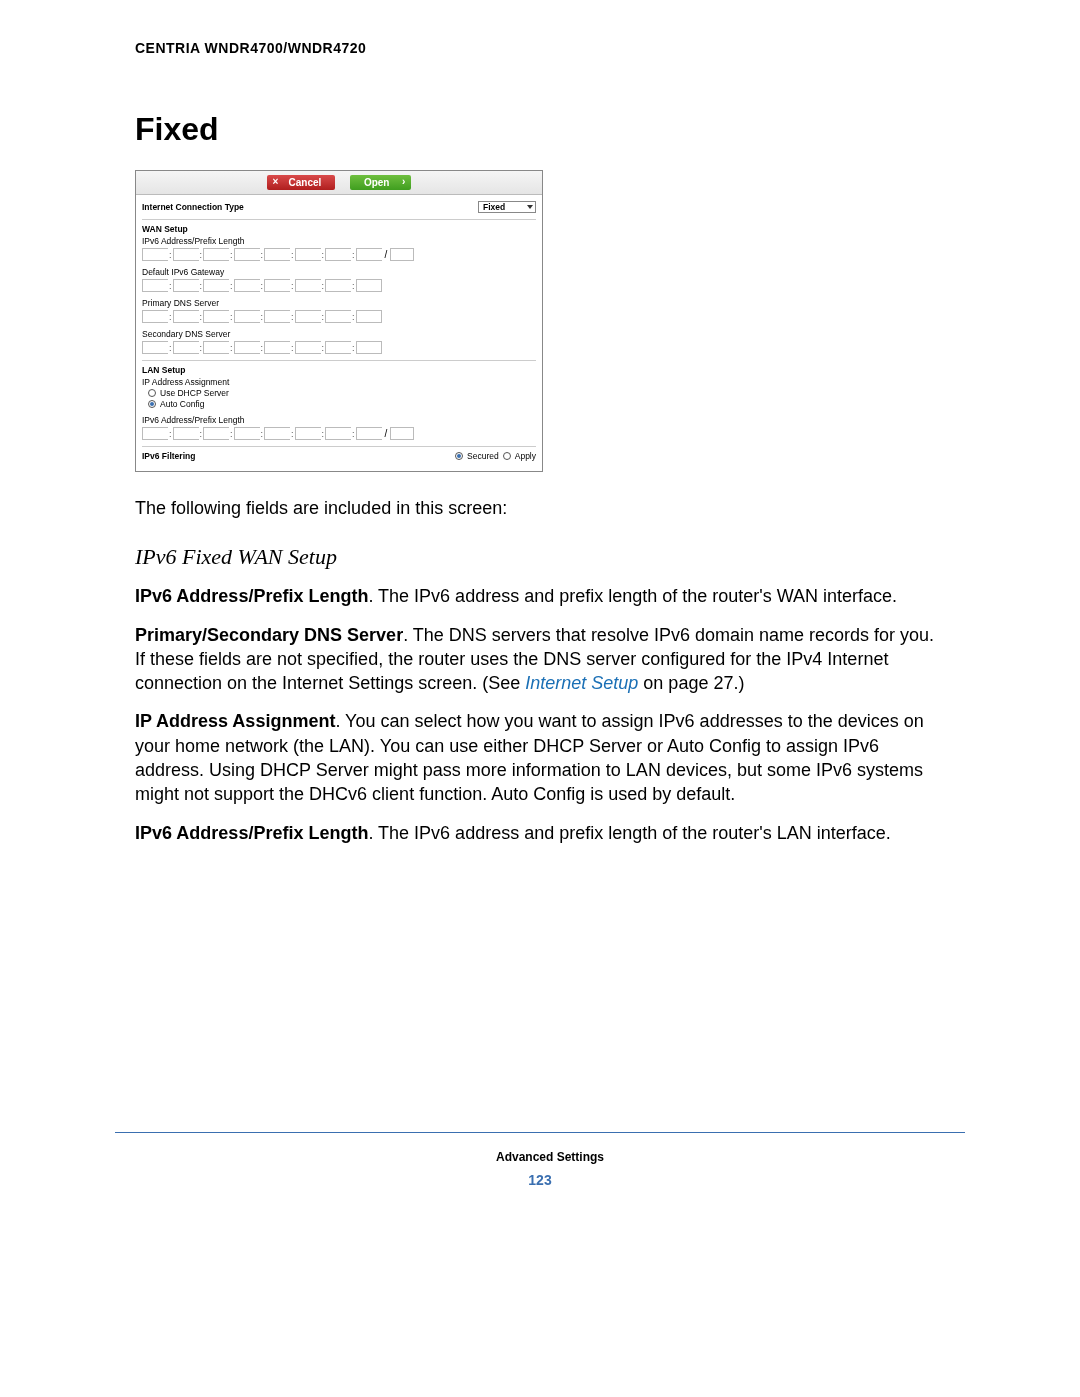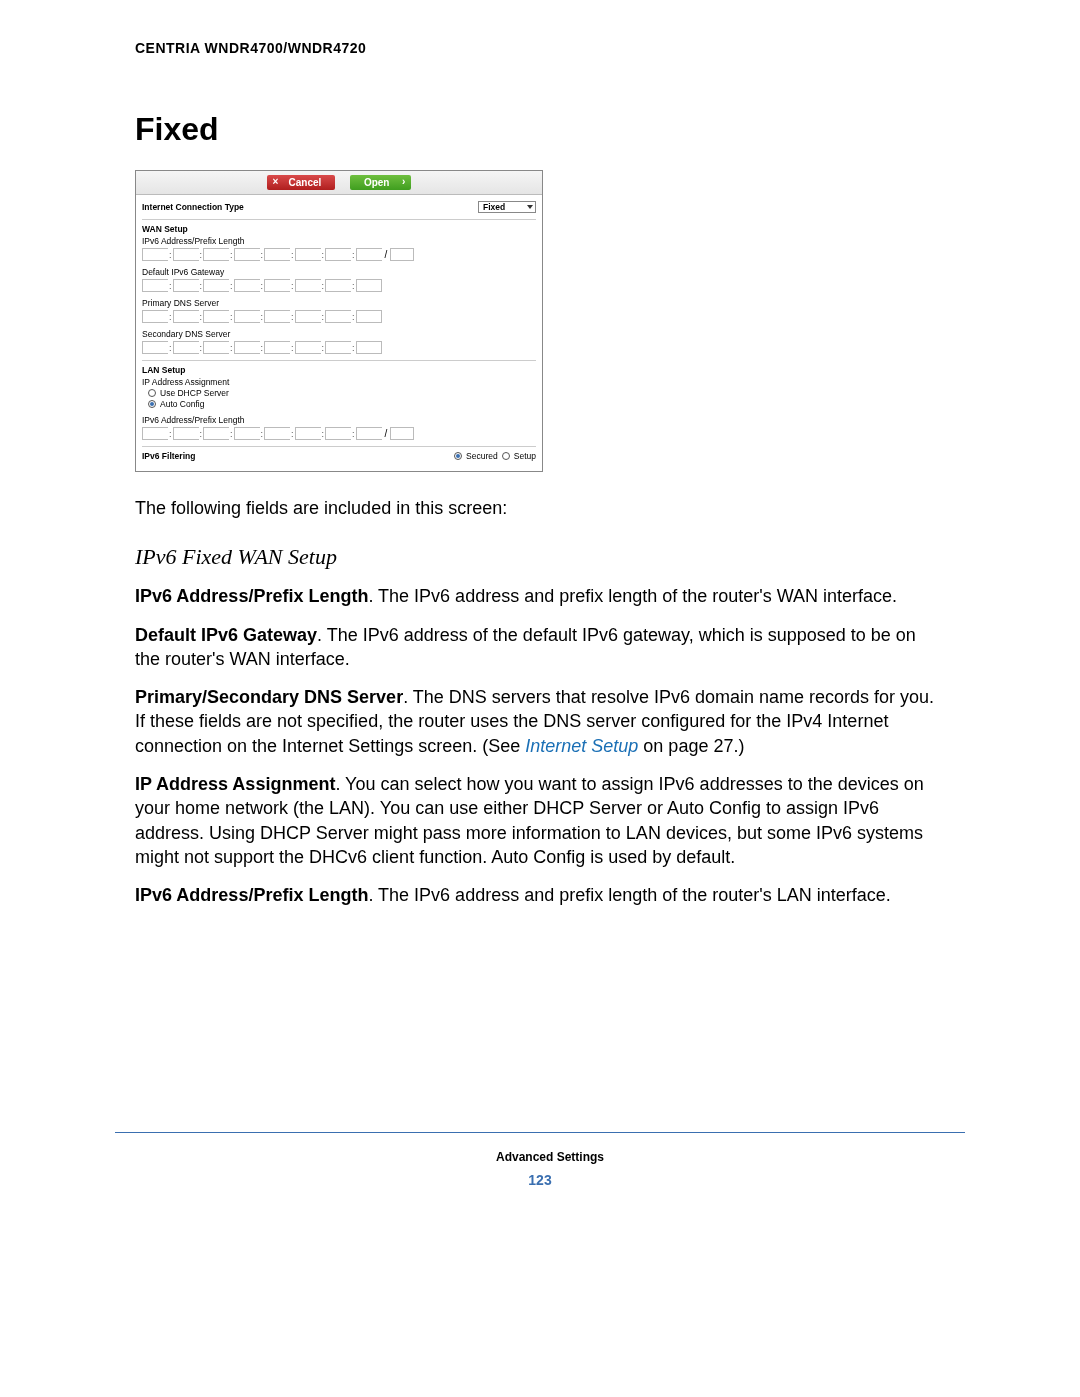--- a/index.html
+++ b/index.html
@@ -276,37 +276,34 @@
           <span class="prefix-in"></span>
       </div>
 
       <div class="hr"></div>
       <div class="filter-row">
         <span class="bold">IPv6 Filtering</span>
         <span class="filter-opts">
           <span class="radio-dot checked"></span>
           <span>Secured</span>
           <span class="radio-dot"></span>
-          <span>Setup</span>
+          <span>Apply</span>
         </span>
       </div>
     </div>
   </div>
 
   <p class="body-text">The following fields are included in this screen:</p>
 
   <h2 class="sub">IPv6 Fixed WAN Setup</h2>
 
   <p class="body-text">
     <span class="bold">IPv6 Address/Prefix Length</span><span>. The IPv6 address and prefix length of the router's WAN interface.</span>
   </p>
 
-  <p class="body-text">
-    <span class="bold">Default IPv6 Gateway</span><span>. The IPv6 address of the default IPv6 gateway, which is supposed to be on the router's WAN interface.</span>
-  </p>
 
   <p class="body-text">
     <span class="bold">Primary/Secondary DNS Server</span><span>. The DNS servers that resolve IPv6 domain name records for you. If these fields are not specified, the router uses the DNS server configured for the IPv4 Internet connection on the Internet Settings screen. (See </span><span class="link">Internet Setup</span><span> on page 27.)</span>
   </p>
 
   <p class="body-text">
     <span class="bold">IP Address Assignment</span><span>. You can select how you want to assign IPv6 addresses to the devices on your home network (the LAN). You can use either DHCP Server or Auto Config to assign IPv6 address. Using DHCP Server might pass more information to LAN devices, but some IPv6 systems might not support the DHCv6 client function. Auto Config is used by default.</span>
   </p>
 
 

